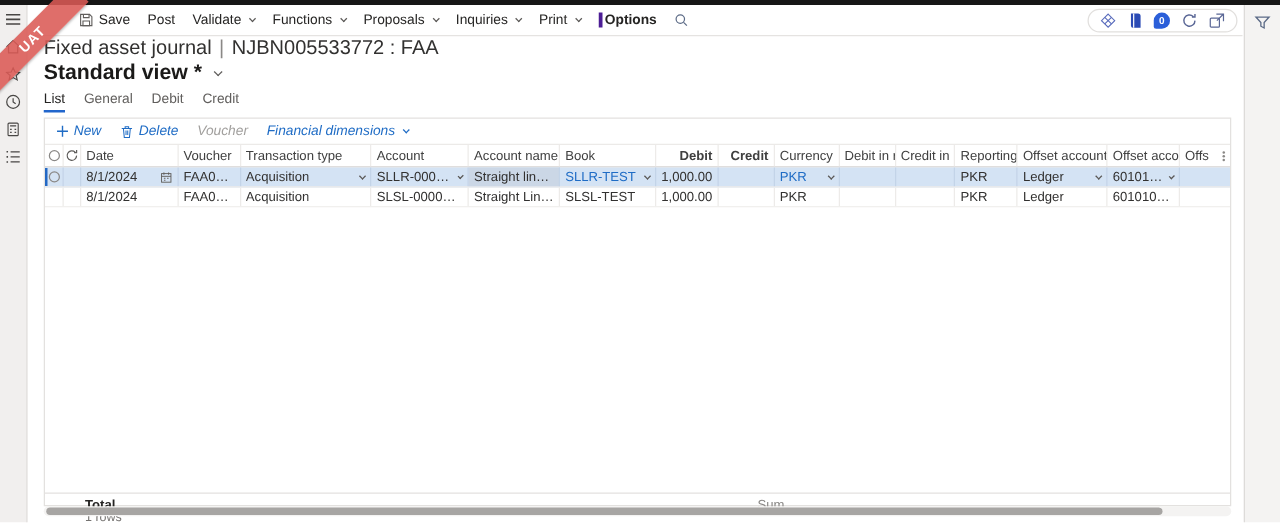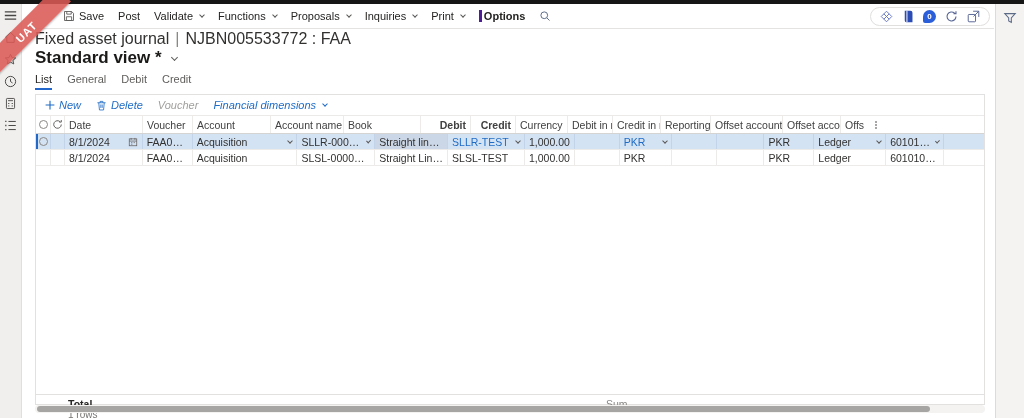--- a/index.html
+++ b/index.html
@@ -266,20 +266,21 @@
       <div class="hc w0">
           <span class="radio"></span>
         </div>
       <div class="hc w1">
         <svg width="11" height="11" viewBox="0 0 16 16" fill="none" stroke="#605e5c" stroke-width="1.4">
             <path d="M13.5 8a5.5 5.5 0 1 1-1.7-4M13.5 1.5v3h-3"></path>
           </svg>
       </div>
       <div class="hc w2">Date</div>
       <div class="hc w3">Voucher</div>
+      <div class="hc w4">Transaction type</div>
       <div class="hc w5">Account</div>
       <div class="hc w6">Account name</div>
       <div class="hc w7">Book</div>
       <div class="hc w8 num">Debit</div>
       <div class="hc w9 num">Credit</div>
       <div class="hc w10">Currency</div>
       <div class="hc w11">Debit in re...</div>
       <div class="hc w12">Credit in re...</div>
       <div class="hc w13">Reporting ...</div>
       <div class="hc w14">Offset account type</div>

